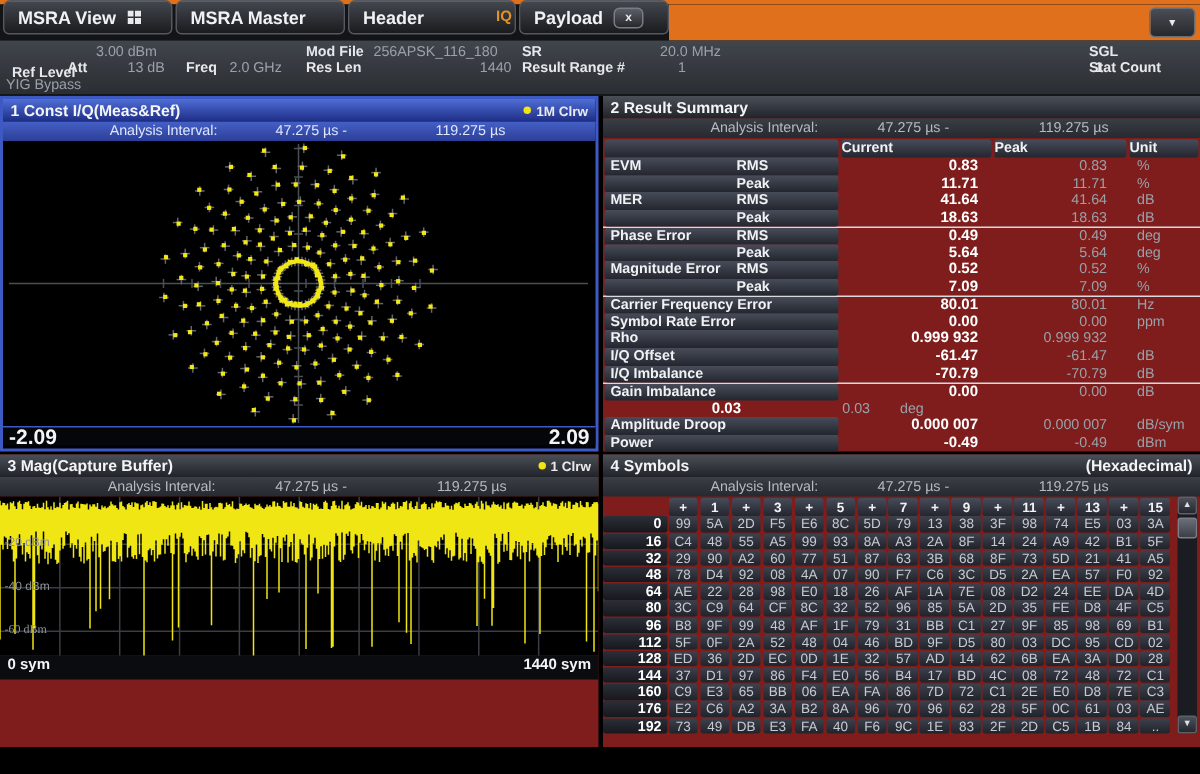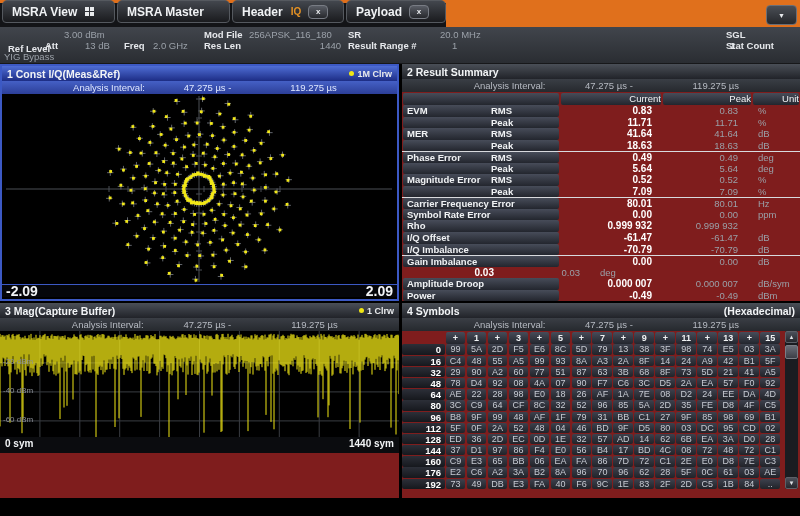--- a/index.html
+++ b/index.html
@@ -49,21 +49,21 @@
   .ai-label { left:18%; } .ai-from { left:46%; } .ai-to { left:73%; }
 
   
   .p1 .graph { position:relative; width:394px; height:190px; background:#000; }
   .p1 .axisrow { height:13px; border-top:1px solid #3c59c4; background:#05060a; color:#f2f4f6;
                  font-size:14px; font-weight:bold; display:flex; justify-content:space-between; padding:0 4px; align-items:center; }
 
   
   .rs-head { display:flex; height:12px; margin-top:1px; }
   .chip { background:linear-gradient(#474c59,#23262e); border-radius:2px; margin:0 1px; }
-  .rs-head .chip { color:#f0f2f4; font-size:9.5px; font-weight:normal; text-align:right; line-height:12px; }
+  .rs-head .chip { color:#f0f2f4; font-size:9.5px; font-weight:bold; text-align:left; line-height:12px; }
   .rs-body { position:relative; }
   .rs-row { display:flex; height:11.55px; align-items:stretch; }
   .rs-row.sep { border-top:1px solid #d8dade; }
   .rs-label { position:relative; width:156px; color:#f0f2f4; font-size:9.5px; font-weight:bold; line-height:11px; }
   .rs-label .nm { position:absolute; left:4px; }
   .rs-label .st { position:absolute; left:88px; }
   .rs-cur { width:100px; text-align:right; padding-right:8px; color:#fff; font-size:10px; font-weight:bold; line-height:11.5px; }
   .rs-peak { width:88px; text-align:right; padding-right:10px; color:#9aa0a8; font-size:9.5px; line-height:11.5px; }
   .rs-unit { flex:1; padding-left:10px; color:#9aa0a8; font-size:9.5px; line-height:11.5px; }
 
@@ -106,21 +106,21 @@
           <rect x="0" y="0" width="4" height="4" fill="#e8eaec"></rect>
           <rect x="5" y="0" width="4" height="4" fill="#e8eaec"></rect>
           <rect x="0" y="5" width="4" height="4" fill="#e8eaec"></rect>
           <rect x="5" y="5" width="4" height="4" fill="#e8eaec"></rect>
         </svg>
     </span>
   </div>
   <div class="tab" style="left:117px; width:113px;">
     <span>MSRA Master</span>
   </div>
-  <div class="tab" style="left:232px; width:112px;">
+  <div class="tab" style="left:232px; width:112px;gap:40px;">
     <span>Header</span>
     <span class="iqbadge">IQ</span>
     <span class="xbtn">x</span>
   </div>
   <div class="tab" style="left:346px; width:100px;">
     <span>Payload</span>
     <span class="xbtn">x</span>
   </div>
   <div class="dropbtn">▼</div>
 
@@ -1027,21 +1027,21 @@
             <line x1="159.6" y1="0" x2="159.6" y2="150" stroke="#3a3d43" stroke-width="1"></line>
             <line x1="199.5" y1="0" x2="199.5" y2="150" stroke="#3a3d43" stroke-width="1"></line>
             <line x1="239.39999999999998" y1="0" x2="239.39999999999998" y2="150" stroke="#3a3d43" stroke-width="1"></line>
             <line x1="279.3" y1="0" x2="279.3" y2="150" stroke="#3a3d43" stroke-width="1"></line>
             <line x1="319.2" y1="0" x2="319.2" y2="150" stroke="#3a3d43" stroke-width="1"></line>
             <line x1="359.09999999999997" y1="0" x2="359.09999999999997" y2="150" stroke="#3a3d43" stroke-width="1"></line>
             <path d="M0 2.9L0 95.4M1 5.9L1 32.1M2 4.2L2 35.4M3 4.3L3 26.6M4 5.9L4 27.5M5 4.6L5 35.0M6 8.7L6 28.6M7 3.9L7 26.4M8 4.5L8 35.3M9 3.2L9 43.3M10 6.5L10 91.7M11 8.3L11 41.4M12 3.8L12 31.1M13 2.9L13 25.1M14 5.0L14 32.6M15 8.5L15 38.7M16 4.8L16 31.0M17 3.6L17 43.3M18 3.9L18 37.1M19 3.1L19 38.3M20 6.1L20 41.4M21 8.3L21 25.8M22 6.7L22 102.2M23 6.4L23 87.9M24 7.7L24 23.3M25 4.8L25 39.1M26 7.3L26 44.7M27 7.7L27 32.7M28 7.2L28 35.3M29 4.2L29 23.4M30 8.5L30 41.5M31 2.9L31 36.8M32 7.1L32 45.1M33 8.7L33 37.5M34 6.5L34 41.5M35 8.8L35 34.4M36 3.8L36 31.9M37 7.7L37 42.2M38 6.8L38 45.0M39 7.2L39 44.2M40 4.2L40 36.0M41 7.9L41 27.4M42 5.7L42 34.8M43 4.3L43 32.9M44 3.8L44 23.3M45 2.9L45 25.6M46 8.7L46 24.5M47 5.2L47 34.2M48 5.0L48 31.1M49 7.1L49 40.8M50 7.6L50 32.3M51 4.6L51 34.8M52 3.3L52 28.7M53 7.8L53 40.2M54 4.9L54 43.4M55 5.0L55 33.7M56 5.2L56 44.6M57 5.4L57 30.6M58 4.6L58 42.7M59 8.7L59 41.7M60 5.4L60 88.0M61 6.7L61 26.8M62 5.1L62 36.6M63 5.1L63 29.7M64 6.9L64 76.5M65 4.4L65 24.7M66 8.4L66 40.5M67 8.6L67 74.8M68 6.0L68 31.8M69 7.4L69 36.9M70 6.5L70 36.3M71 7.8L71 33.8M72 7.1L72 33.4M73 6.1L73 68.5M74 3.4L74 29.5M75 5.2L75 43.2M76 6.0L76 43.2M77 5.8L77 43.6M78 7.6L78 30.5M79 8.6L79 41.7M80 3.8L80 39.8M81 3.3L81 43.3M82 6.3L82 29.0M83 7.1L83 24.5M84 8.7L84 25.0M85 5.1L85 40.6M86 4.4L86 34.1M87 5.7L87 32.8M88 3.8L88 40.2M89 7.0L89 41.5M90 3.9L90 39.0M91 4.5L91 41.7M92 4.7L92 25.3M93 8.7L93 38.5M94 5.9L94 24.8M95 5.4L95 40.3M96 7.2L96 110.2M97 4.0L97 42.6M98 3.0L98 43.9M99 5.7L99 35.9M100 3.8L100 34.6M101 6.4L101 39.1M102 3.2L102 35.7M103 3.1L103 43.4M104 3.7L104 29.4M105 7.6L105 41.3M106 7.4L106 38.8M107 6.6L107 38.6M108 4.7L108 32.1M109 4.8L109 28.5M110 6.4L110 38.1M111 7.1L111 28.5M112 5.9L112 32.9M113 7.7L113 25.9M114 6.0L114 37.7M115 3.3L115 96.0M116 5.9L116 38.5M117 8.7L117 24.6M118 5.5L118 28.1M119 4.2L119 87.3M120 8.5L120 26.9M121 3.8L121 24.1M122 7.4L122 28.0M123 5.7L123 37.8M124 6.0L124 43.9M125 6.1L125 38.5M126 3.4L126 37.2M127 6.1L127 33.2M128 7.7L128 39.5M129 7.5L129 34.8M130 6.5L130 36.7M131 6.9L131 40.0M132 8.1L132 42.1M133 6.6L133 26.5M134 8.8L134 27.7M135 3.0L135 39.6M136 7.7L136 29.2M137 4.8L137 38.6M138 4.8L138 25.6M139 8.4L139 25.3M140 4.3L140 39.3M141 7.1L141 85.9M142 8.6L142 36.6M143 7.4L143 29.2M144 6.8L144 40.0M145 7.2L145 31.6M146 4.3L146 24.6M147 4.2L147 40.0M148 4.7L148 25.3M149 8.4L149 42.7M150 7.2L150 42.2M151 4.0L151 27.8M152 5.6L152 26.6M153 5.0L153 23.4M154 6.6L154 32.6M155 3.1L155 32.8M156 8.0L156 35.1M157 8.7L157 44.4M158 8.0L158 41.2M159 8.4L159 38.5M160 4.7L160 29.9M161 4.8L161 40.0M162 6.3L162 35.9M163 5.6L163 37.8M164 4.6L164 23.5M165 5.7L165 24.2M166 5.2L166 27.2M167 7.2L167 40.8M168 7.5L168 34.3M169 8.3L169 106.5M170 4.8L170 43.2M171 5.8L171 32.0M172 5.8L172 44.3M173 4.9L173 39.9M174 6.6L174 39.1M175 7.7L175 25.0M176 8.3L176 27.1M177 7.2L177 40.3M178 5.4L178 68.3M179 6.7L179 28.4M180 5.6L180 35.2M181 6.9L181 36.6M182 3.4L182 27.5M183 3.2L183 41.2M184 6.7L184 30.8M185 4.1L185 26.4M186 6.4L186 64.0M187 6.6L187 34.5M188 7.6L188 43.6M189 3.0L189 27.3M190 4.2L190 29.9M191 3.8L191 25.5M192 6.9L192 44.0M193 6.8L193 33.5M194 3.3L194 30.3M195 6.5L195 42.9M196 4.3L196 24.8M197 7.1L197 43.7M198 7.4L198 44.2M199 8.1L199 41.6M200 3.1L200 28.5M201 3.7L201 31.3M202 6.9L202 32.2M203 7.5L203 38.6M204 4.5L204 101.7M205 5.0L205 34.1M206 7.8L206 25.3M207 4.4L207 42.7M208 8.6L208 40.6M209 4.8L209 31.4M210 5.6L210 27.5M211 4.8L211 34.9M212 6.6L212 64.6M213 8.4L213 41.6M214 8.0L214 33.1M215 8.3L215 41.5M216 3.6L216 32.2M217 2.9L217 40.4M218 4.1L218 32.7M219 8.4L219 38.8M220 8.7L220 30.2M221 6.4L221 101.0M222 3.1L222 100.2M223 2.9L223 33.4M224 5.9L224 24.5M225 7.8L225 26.2M226 6.1L226 42.7M227 8.1L227 43.6M228 2.8L228 24.0M229 8.5L229 42.2M230 5.9L230 38.8M231 5.2L231 24.8M232 3.8L232 26.3M233 6.2L233 23.3M234 8.7L234 35.9M235 8.1L235 38.0M236 7.9L236 33.3M237 5.2L237 25.1M238 3.7L238 26.0M239 4.2L239 41.0M240 6.0L240 30.8M241 3.5L241 25.0M242 7.2L242 29.1M243 6.8L243 35.8M244 5.6L244 31.8M245 8.3L245 29.8M246 5.6L246 37.8M247 8.0L247 30.1M248 6.3L248 100.1M249 6.6L249 31.4M250 7.7L250 42.7M251 4.4L251 36.2M252 4.4L252 31.1M253 8.5L253 43.6M254 7.3L254 31.4M255 3.3L255 27.1M256 4.9L256 35.5M257 3.9L257 39.3M258 8.6L258 34.8M259 6.3L259 39.6M260 6.8L260 33.1M261 4.9L261 32.9M262 4.0L262 36.2M263 4.8L263 25.2M264 8.5L264 26.4M265 3.6L265 39.7M266 7.8L266 83.9M267 6.3L267 30.2M268 6.6L268 35.3M269 3.6L269 26.0M270 3.6L270 24.8M271 2.8L271 90.9M272 8.7L272 24.4M273 4.5L273 42.7M274 3.1L274 98.3M275 7.2L275 40.7M276 8.3L276 37.6M277 6.4L277 39.5M278 3.5L278 44.0M279 8.3L279 29.4M280 8.3L280 33.1M281 5.4L281 33.9M282 4.9L282 34.5M283 3.8L283 35.6M284 5.0L284 35.0M285 8.7L285 40.2M286 7.0L286 33.1M287 8.1L287 33.7M288 4.5L288 42.5M289 7.4L289 44.2M290 4.7L290 32.9M291 2.8L291 33.8M292 3.8L292 29.8M293 3.3L293 35.3M294 3.6L294 27.1M295 7.2L295 28.9M296 7.1L296 25.4M297 4.4L297 38.5M298 6.0L298 34.5M299 6.1L299 40.8M300 8.5L300 35.9M301 6.1L301 42.8M302 8.8L302 40.0M303 5.1L303 39.5M304 4.1L304 24.2M305 4.5L305 26.9M306 3.6L306 42.0M307 6.3L307 40.9M308 7.2L308 28.2M309 7.7L309 42.7M310 4.9L310 37.6M311 6.3L311 43.3M312 6.3L312 28.6M313 4.4L313 27.3M314 4.7L314 38.3M315 5.9L315 28.0M316 7.6L316 33.0M317 4.8L317 34.8M318 3.5L318 86.4M319 6.3L319 43.8M320 8.2L320 40.0M321 2.9L321 43.5M322 4.6L322 44.8M323 8.6L323 68.2M324 3.3L324 32.8M325 5.9L325 35.4M326 6.0L326 37.5M327 7.3L327 39.5M328 5.3L328 86.2M329 3.5L329 74.4M330 5.1L330 24.9M331 5.6L331 27.7M332 5.2L332 44.8M333 6.8L333 43.6M334 5.9L334 29.9M335 8.2L335 24.9M336 3.9L336 36.8M337 8.5L337 32.0M338 4.7L338 36.1M339 4.0L339 23.7M340 7.4L340 42.3M341 8.0L341 42.5M342 4.2L342 37.3M343 3.3L343 34.8M344 4.0L344 29.6M345 4.2L345 40.0M346 6.4L346 30.3M347 6.1L347 41.8M348 5.4L348 32.9M349 8.0L349 37.4M350 6.1L350 98.0M351 4.6L351 37.0M352 4.7L352 29.5M353 5.7L353 43.4M354 4.1L354 35.5M355 5.5L355 31.0M356 7.8L356 36.0M357 7.1L357 34.7M358 3.6L358 39.3M359 8.6L359 40.6M360 6.3L360 91.6M361 5.7L361 39.6M362 3.9L362 30.6M363 6.4L363 39.0M364 6.8L364 33.8M365 2.9L365 28.6M366 2.9L366 26.4M367 4.0L367 25.8M368 6.2L368 35.0M369 4.5L369 27.2M370 4.8L370 30.6M371 5.2L371 32.5M372 8.1L372 43.6M373 6.4L373 32.0M374 4.1L374 32.2M375 3.2L375 38.8M376 6.6L376 27.9M377 4.2L377 33.7M378 7.7L378 36.1M379 3.2L379 25.5M380 3.5L380 39.0M381 8.3L381 26.4M382 5.5L382 24.3M383 5.5L383 32.9M384 3.8L384 31.8M385 4.4L385 40.1M386 7.1L386 37.5M387 3.0L387 28.9M388 5.8L388 33.3M389 7.0L389 26.9M390 7.1L390 27.8M391 3.7L391 96.6M392 3.8L392 37.5M393 7.1L393 37.1M394 6.7L394 24.7M395 5.0L395 27.3M396 3.9L396 103.5M397 3.9L397 39.4M398 3.7L398 29.3M399 4.7L399 63.1" stroke="#f0e614" stroke-width="1"></path>
           </svg>
         <span class="ylab" style="top:26px;">-20 dBm</span>
         <span class="ylab" style="top:55px;">-40 dBm</span>
-        <span class="ylab" style="top:84px;">-60 dBm</span>
+        <span class="ylab" style="top:84px;font-family:Liberation Serif, serif;">-60 dBm</span>
         <span class="ylab" style="top:113px;">-80 dBm</span>
         <span class="al-marker">◄AL</span>
         <div class="greenbar"></div>
       </div>
       <div class="axisrow">
         <span>0 sym</span>
         <span>1440 sym</span>
       </div>
     </div>
 

